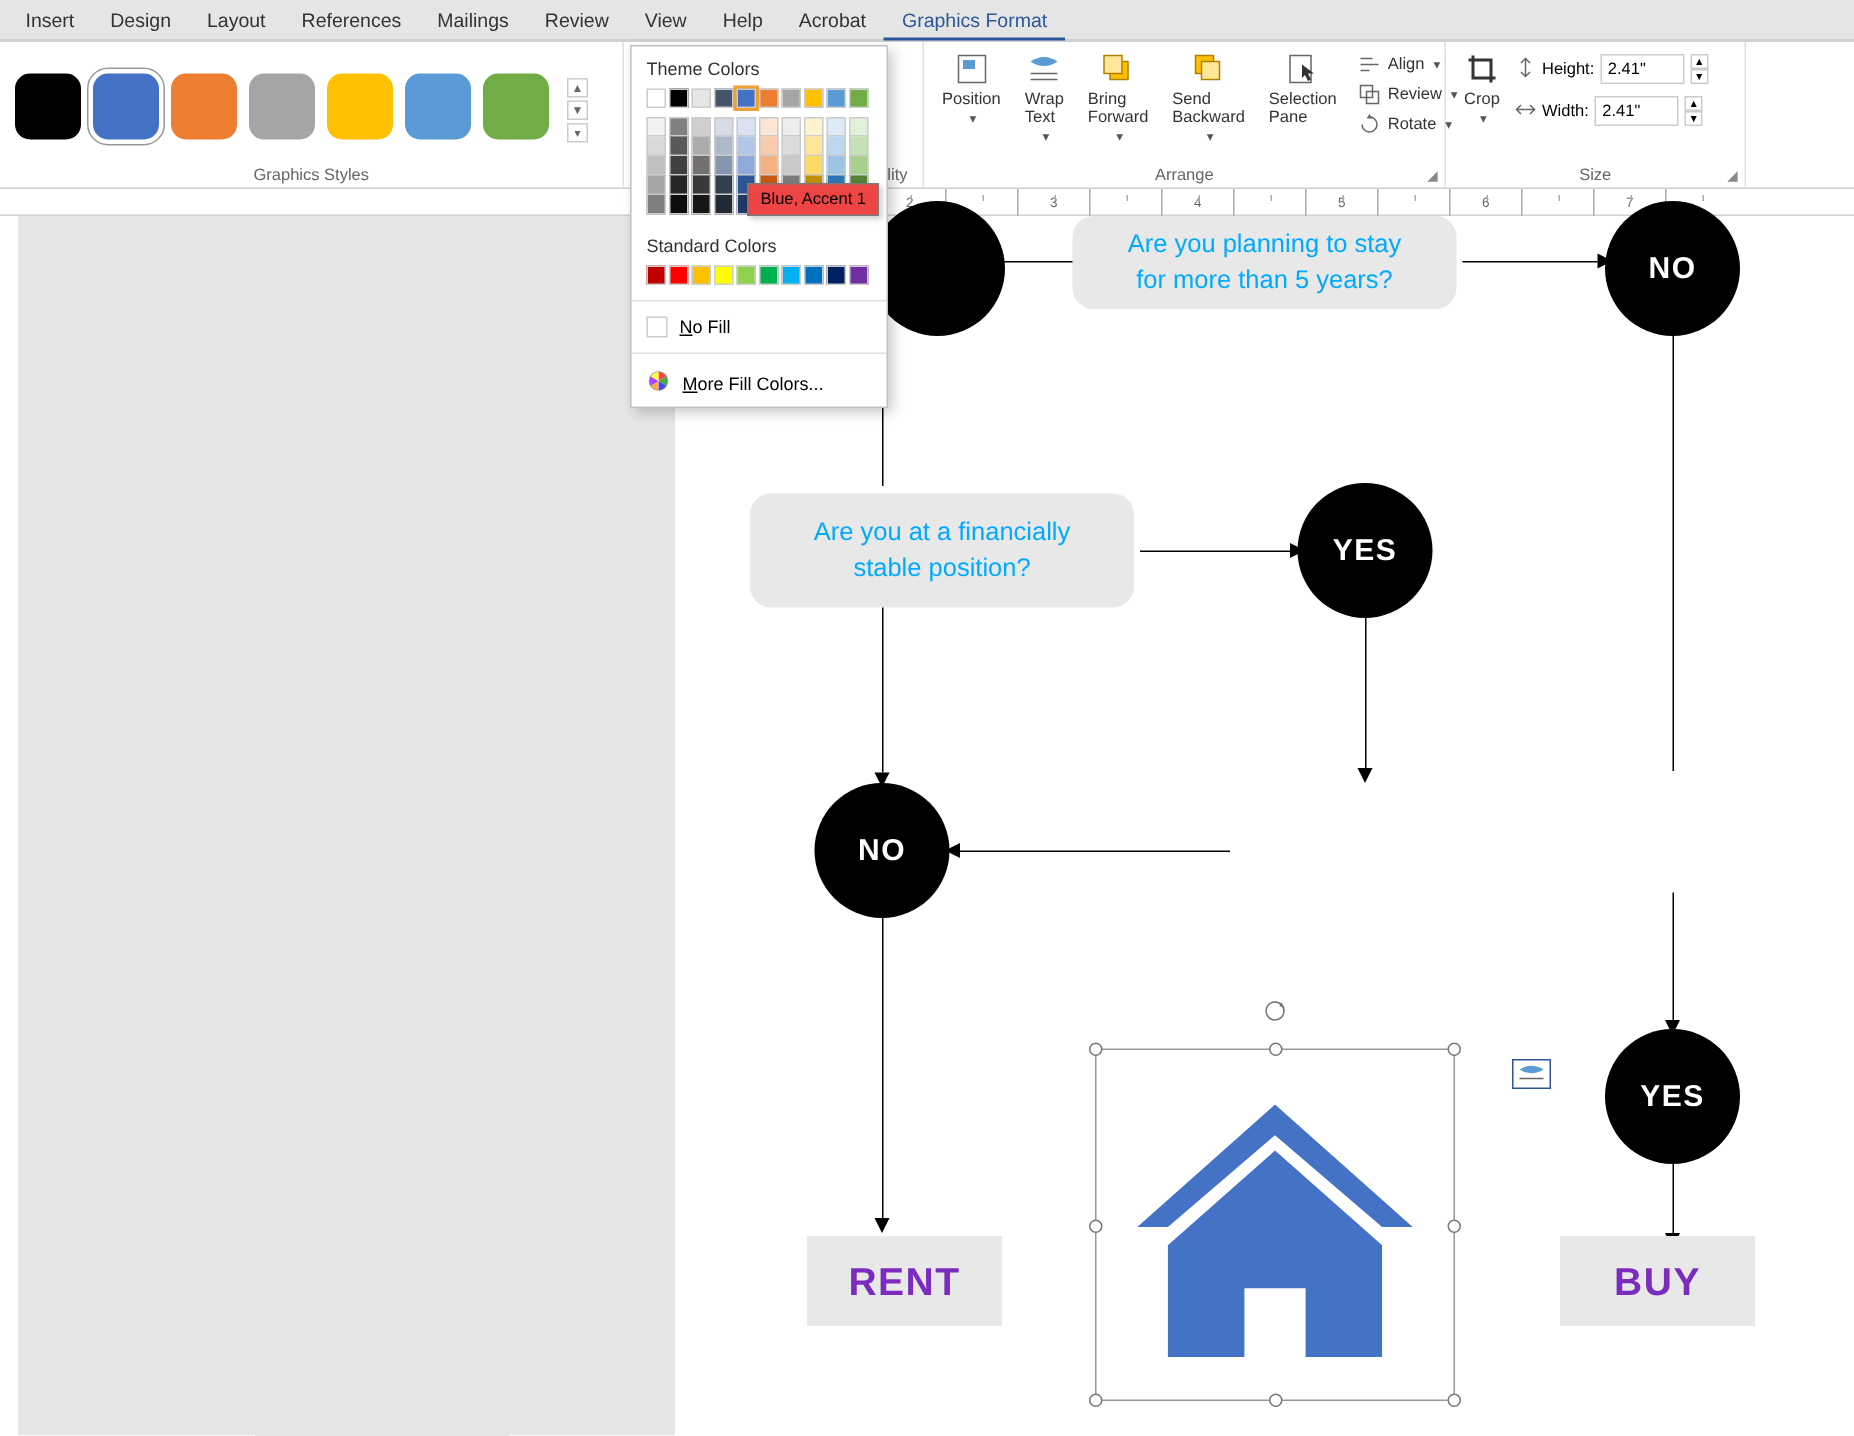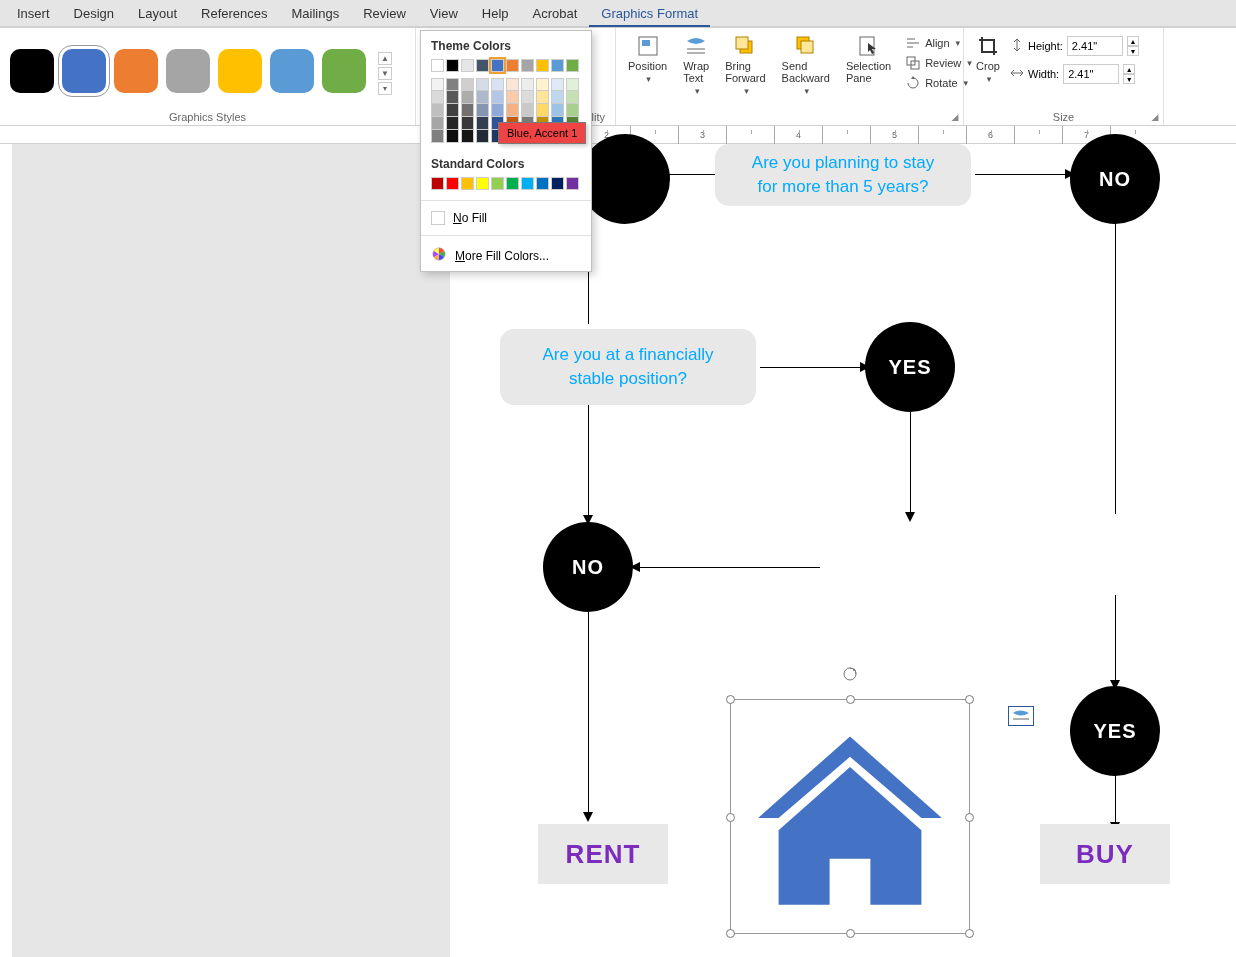--- a/index.html
+++ b/index.html
@@ -31,21 +31,21 @@
 
 
 .size-row { display: flex; align-items: center; gap: 4px; font-size: 11px; }
 .size-input { border: 1px solid #ccc; width: 56px; height: 20px; font-size: 11px; padding: 0 4px; }
 .size-spin { display: flex; flex-direction: column; }
 .size-spin span { width: 12px; height: 10px; border: 1px solid #ccc; font-size: 7px; display: flex; align-items: center; justify-content: center; cursor: pointer; }
 
 
 .fill-dropdown { position: absolute; left: 420px; top: 30px; width: 172px; background: #fff; border: 1px solid #c0c0c0; box-shadow: 3px 3px 8px rgba(0,0,0,0.2); z-index: 100; }
 .fill-btn { position: absolute; left: 420px; top: 8px; width: 96px; height: 22px; border: 1px solid #aecff7; background: #d8e6f7; display: flex; align-items: center; gap: 4px; font-size: 12px; padding: 0 4px; cursor: pointer; }
-.fill-section-label { font-size: 12px; font-weight: 700; color: #333; padding: 8px 10px 4px 10px; }
+.fill-section-label { font-size: 12px; font-weight: 400; color: #333; padding: 8px 10px 4px 10px; }
 .color-row { display: flex; gap: 2px; padding: 2px 10px; }
 .color-sw { width: 13px; height: 13px; border: 1px solid #ccc; cursor: pointer; }
 .color-sw.selected { outline: 2px solid #f0a030; outline-offset: 0; }
 .color-col { display: flex; flex-direction: column; gap: 0; }
 .color-col .color-sw { border-top: none; }
 .color-col .color-sw:first-child { border-top: 1px solid #ccc; }
 .fill-menu-item { display: flex; align-items: center; gap: 8px; padding: 6px 10px; font-size: 12px; cursor: pointer; }
 .fill-sep { border-top: 1px solid #e0e0e0; margin: 4px 0; }
 .tooltip { position: absolute; left: 498px; top: 122px; background: #ef4444; border: 1px solid #7a7a7a; padding: 4px 8px; font-size: 11px; box-shadow: 2px 2px 4px rgba(0,0,0,0.2); z-index: 200; }
 
@@ -212,20 +212,21 @@
               <svg width="14" height="14">
                 <path d="M7 2 A5 5 0 1 1 2 7" fill="none" stroke="#666"></path>
                 <path d="M7 0 L9 3 L5 3 Z" fill="#666"></path>
               </svg>
             </span>
             <span>Rotate</span>
             <span class="dropdown-caret">▾</span>
           </div>
       </div>
     </div>
+    <div class="ribbon-group-label">Arrange</div>
     <div class="dialog-launcher">◢</div>
   </div>
 
   <div class="ribbon-group" style="width:200px; position:relative;">
     <div class="ribbon-group-content">
       <div class="ribbon-btn-v">
         <span class="icon">
             <svg width="22" height="22">
               <path d="M5 2 L5 17 L20 17 M2 5 L17 5 L17 20" fill="none" stroke="#333" stroke-width="2"></path>
             </svg>

